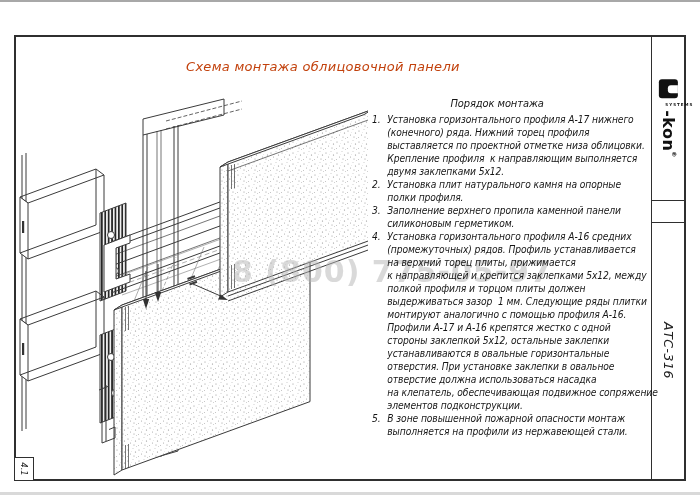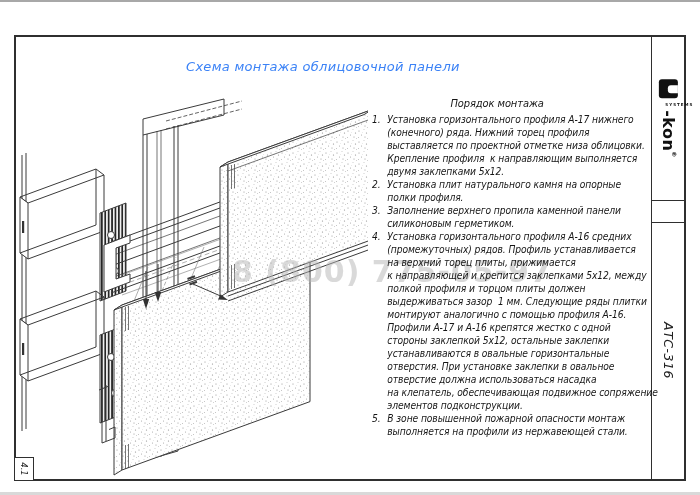--- a/index.html
+++ b/index.html
@@ -5,21 +5,21 @@
   html,body{margin:0;padding:0;background:#ffffff;}
   .page{position:relative;width:700px;height:495px;background:#ffffff;overflow:hidden;
         font-family:"DejaVu Sans",sans-serif;color:#1c1c1c;}
   .edge-top{position:absolute;left:0;top:0;width:700px;height:2px;background:#a8a8a8;}
   .edge-bottom{position:absolute;left:0;top:492px;width:700px;height:3px;background:#d9d9d9;}
 
   .frame{position:absolute;left:14px;top:35px;width:672px;height:446px;
          border:2px solid #2f2f2f;box-sizing:border-box;}
 
   .title{position:absolute;left:186px;top:59px;font-style:italic;font-size:13px;
-         letter-spacing:.3px;color:#3b82f6;z-index:6;white-space:nowrap;}
+         letter-spacing:.3px;color:#c2410c;z-index:6;white-space:nowrap;}
 
   
   .rightcol{position:absolute;left:651px;top:37px;width:33px;height:442px;
             border-left:1.5px solid #2f2f2f;z-index:4;}
   .rc-cell1{height:163px;border-bottom:1.5px solid #2f2f2f;display:flex;align-items:center;justify-content:center;}
   .rc-cell2{height:21px;border-bottom:1.5px solid #2f2f2f;}
   .rc-cell3{height:255px;display:flex;align-items:center;justify-content:center;}
   .logo-rot{transform:rotate(90deg);display:flex;align-items:center;gap:3px;white-space:nowrap;}
   .u-mark{position:relative;width:19px;height:19px;background:#111;border-radius:3px;flex:none;}
   .u-mark::after{content:"";position:absolute;left:5.5px;top:0;width:8px;height:10px;

